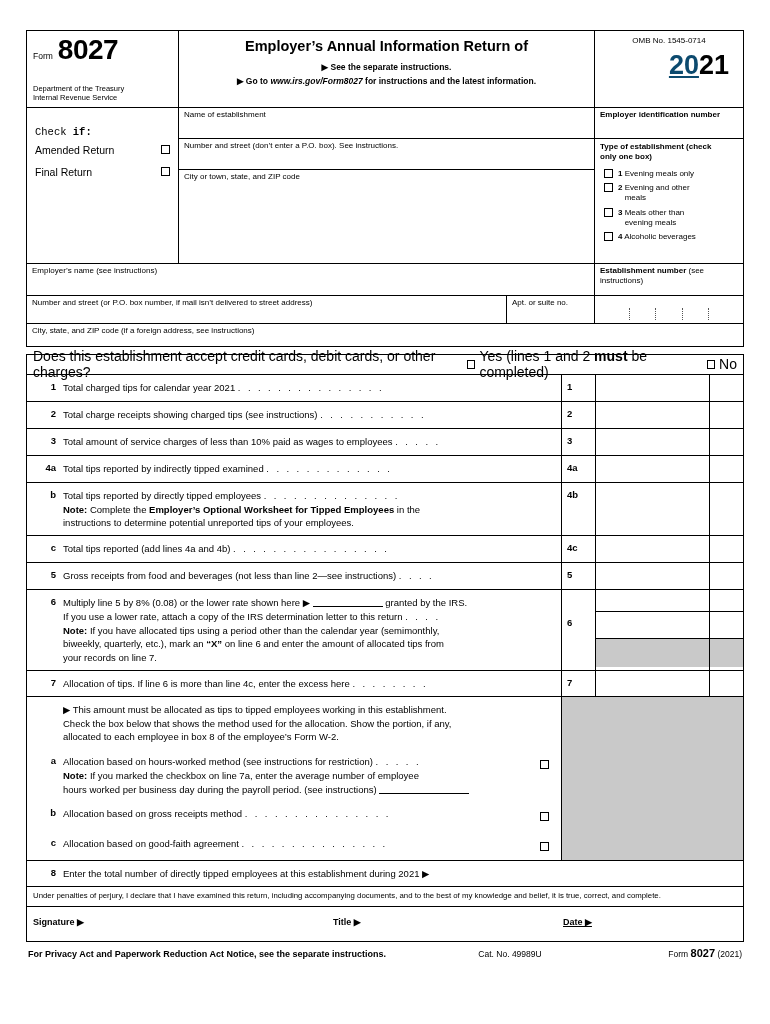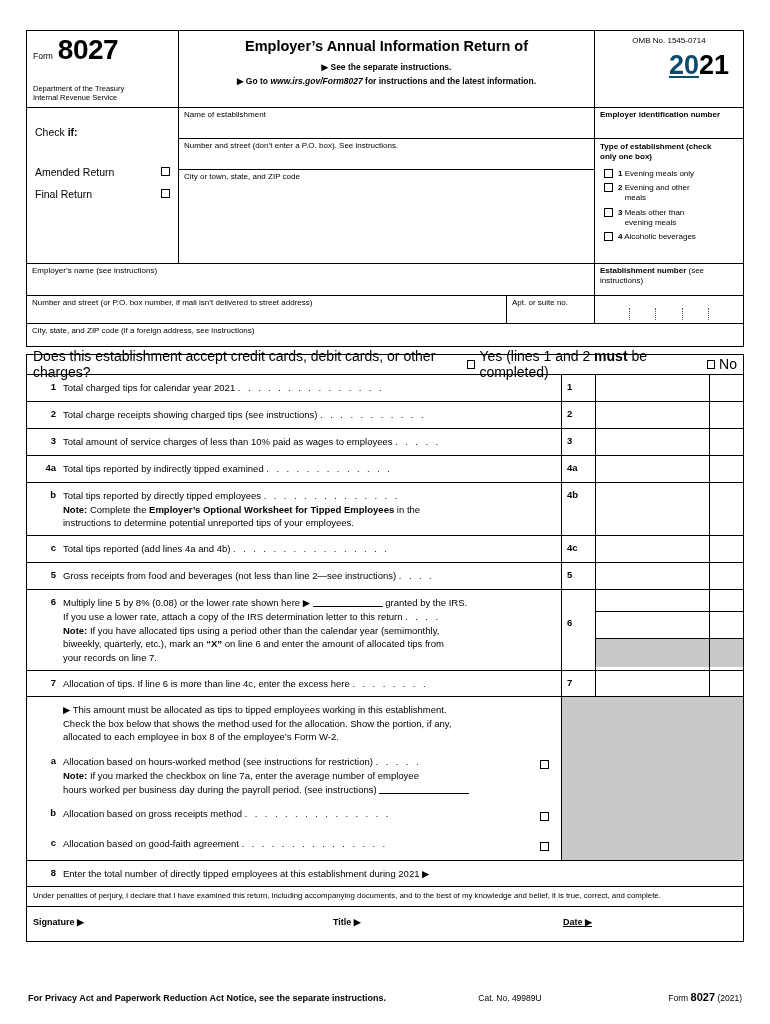--- a/index.html
+++ b/index.html
@@ -97,21 +97,21 @@
     display: flex;
     border: 1px solid #000;
   }
   .tb-left {
     width: 152px;
     box-sizing: border-box;
     border-right: 1px solid #000;
     padding: 18px 8px 4px 8px;
     font-size: 10px;
   }
-  .check-if { font-size: 10.5px; margin-bottom: 28px; }
+  .check-if { font-size: 10.5px; margin-bottom: 6px; font-family: Liberation Mono, monospace; }
   .chk-row {
     display: flex;
     align-items: center;
     justify-content: space-between;
     margin-bottom: 10px;
     font-size: 10.5px;
   }
   .box {
     width: 9px;
     height: 9px;
@@ -334,21 +334,21 @@
   .sig-d { flex: 1; text-decoration: underline; }
 
   .footer {
     display: flex;
     align-items: baseline;
     font-size: 8.5px;
     padding: 5px 2px 0 2px;
   }
   .footer .f1 { font-weight: bold; font-size: 9px; flex: 1; }
   .footer .f2 { width: 190px; }
-  .footer .f3 { text-align: right; margin-top: 44px; }
+  .footer .f3 { text-align: right; }
   .footer .f3 .b { font-weight: bold; font-size: 11px; }
 </style>
 </head>
 <body>
 
 <div class="page">
 
   <div class="header">
     <div class="hdr-left">
       <div class="form-line">

